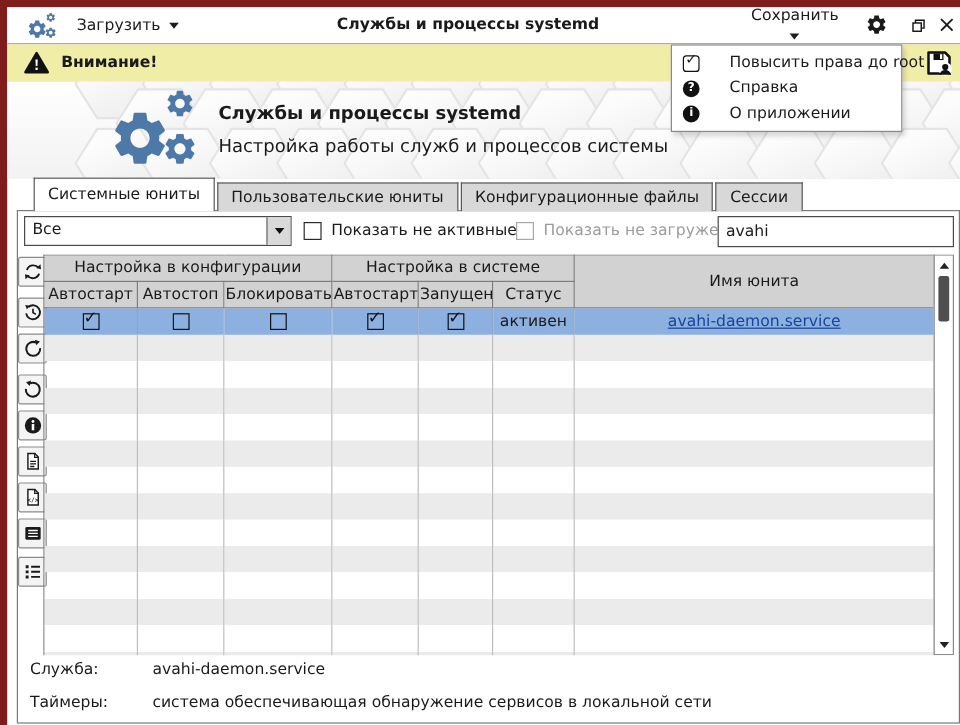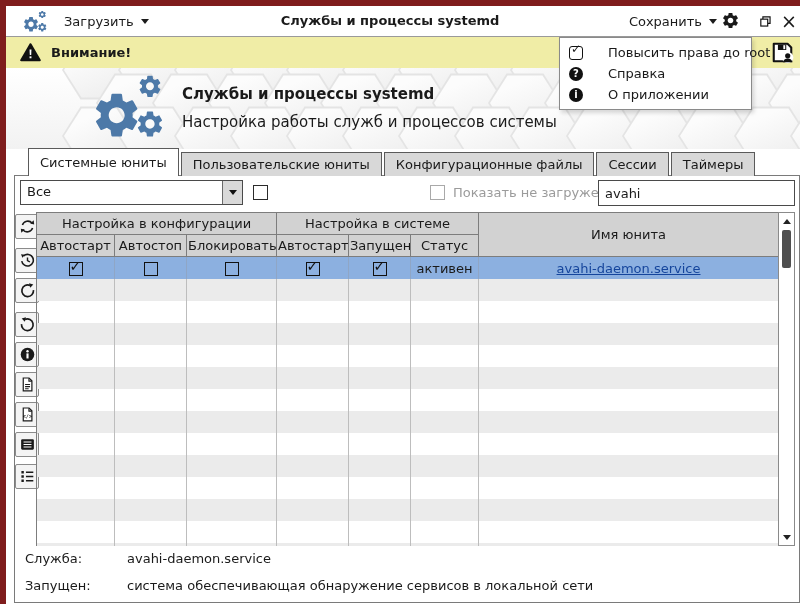--- a/index.html
+++ b/index.html
@@ -4,21 +4,21 @@
 <style>
   html,body{margin:0;padding:0;background:#fff;}
   .window{position:relative;width:798px;height:602px;border:6px solid #7f1d1d;overflow:hidden;
           font-family:"DejaVu Sans",sans-serif;color:#1a1a1a;background:#fff;}
 
   
   .titlebar{position:absolute;left:0;top:0;right:0;height:30px;background:#fff;border-bottom:1px solid #9a9a9a;}
   .app-icon{position:absolute;left:16px;top:4px;color:var(--accent-blue,#4d79a8);}
   .tb-btn{position:absolute;top:0;height:30px;display:flex;align-items:center;gap:7px;font-size:13px;cursor:default;}
   .tb-load{left:58px;}
-  .tb-save{right:87px;}
+  .tb-save{right:105px;flex-direction:column;}
   .tb-title{position:absolute;left:200px;right:230px;top:0;height:30px;line-height:30px;text-align:center;
             font-weight:bold;font-size:13px;white-space:nowrap;}
   .tb-gear{position:absolute;right:64px;top:5px;color:#1a1a1a;}
   .winctl{position:absolute;right:7px;top:0;height:30px;display:flex;align-items:center;gap:9px;}
   .minico{width:11px;height:3px;background:#111;margin-top:3px;}
   .closeico{font-size:19px;line-height:18px;}
   .caret{width:0;height:0;border-left:4.5px solid transparent;border-right:4.5px solid transparent;border-top:5.5px solid #1c1c1c;}
 
   
   .warnbar{position:absolute;left:0;top:31px;right:0;height:31px;background:var(--warning-bg,#f0eda6);
@@ -359,33 +359,33 @@
       </svg>
     <div class="hero-title">Службы и процессы systemd</div>
     <div class="hero-sub">Настройка работы служб и процессов системы</div>
   </div>
 
   <div class="tabs">
     <div class="tab active">Системные юниты</div>
     <div class="tab">Пользовательские юниты</div>
     <div class="tab">Конфигурационные файлы</div>
     <div class="tab">Сессии</div>
-    <div class="tab">Таймеры</div>
   </div>
 
   <div class="frame">
 
     <div class="combo">
       <span class="combo-val">Все</span>
       <span class="combo-btn">
           <i class="caret"></i>
         </span>
     </div>
     <div class="fcheck fcheck1">
       <span class="fcb"></span>
+      <span class="lbl">Показать не активные</span>
     </div>
     <div class="fcheck fcheck2">
       <span class="fcb"></span>
       <span class="lbl">Показать не загруженные</span>
     </div>
     <input class="search" value="avahi" style="">
 
     <div class="tool" style="top:38px">
       <svg width="17" height="17" viewBox="0 0 24 24">
           <g fill="none" stroke="currentColor" stroke-width="2.2">
@@ -610,17 +610,17 @@
           </div>
         <div class="vs-thumb"></div>
         <div class="vs-down">
             <i class="tri-down"></i>
           </div>
       </div>
     </div>
 
     <span class="dlabel drow1">Служба:</span>
     <span class="dvalue drow1">avahi-daemon.service</span>
-    <span class="dlabel drow2">Запущен:</span>
+    <span class="dlabel drow2">Таймеры:</span>
     <span class="dvalue drow2">система обеспечивающая обнаружение сервисов в локальной сети</span>
   </div>
 
 </div>
 
 </body></html>

